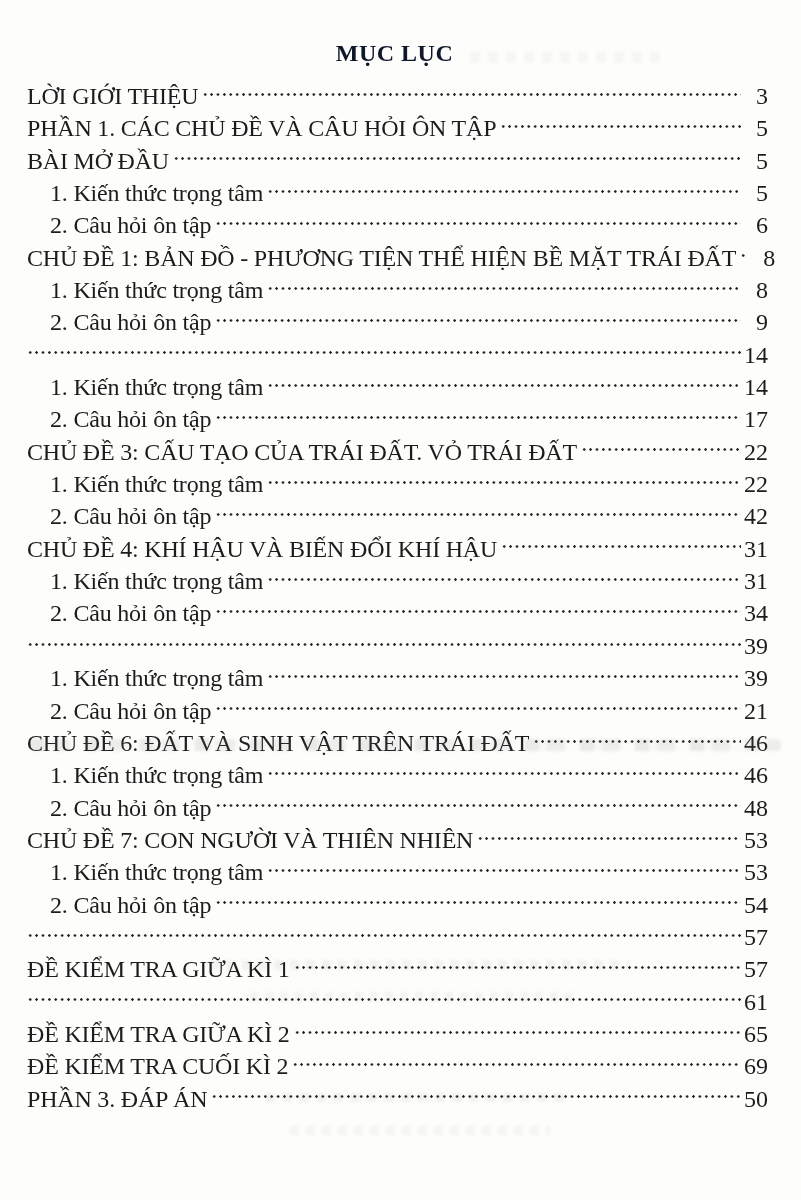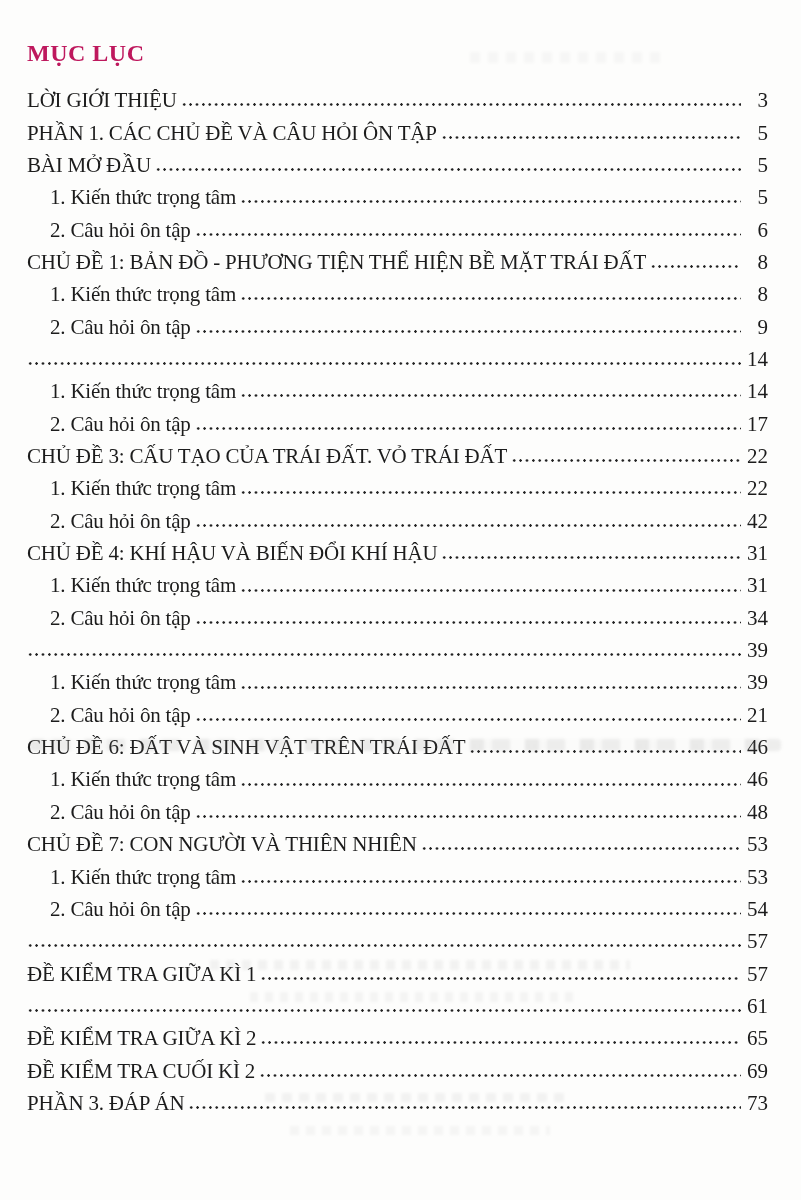--- a/index.html
+++ b/index.html
@@ -14,36 +14,36 @@
     position: relative;
   }
 
   .page {
     position: absolute;
     inset: 0;
     padding: 40px 33px 0 27px;
   }
 
   .page-title {
-    text-align: left;
+    text-align: center;
     font-size: 24px;
     font-weight: 700;
     letter-spacing: 0.5px;
-    color: #be185d;
+    color: #0f172a;
     margin-bottom: 13px;
     margin-right: 6px; 
   }
 
   .toc-list { width: 100%; }
 
   .toc-row {
     display: flex;
-    align-items: flex-end;
+    align-items: center;
     height: 32.35px;
-    font-size: 21px;
+    font-size: 24px;
     line-height: 1.1;
     white-space: nowrap;
   }
 
   .toc-row .label {
     flex: 0 0 auto;
     letter-spacing: -0.2px;
     padding-right: 4px;
   }
 
@@ -298,21 +298,21 @@
 
   <div class="toc-row level-0">
     <span class="label">ĐỀ KIỂM TRA CUỐI KÌ 2</span>
     <span class="leader"></span>
     <span class="pagenum">69</span>
   </div>
 
   <div class="toc-row level-0">
     <span class="label">PHẦN 3. ĐÁP ÁN</span>
     <span class="leader"></span>
-    <span class="pagenum">73</span>
+    <span class="pagenum">50</span>
   </div>
 </div>
 
   <div class="artifact smudge-band"></div>
   <div class="artifact ghost-1"></div>
   <div class="artifact ghost-2"></div>
   <div class="artifact ghost-3"></div>
   <div class="artifact ghost-4"></div>
   <div class="artifact ghost-title"></div>
 </div>

